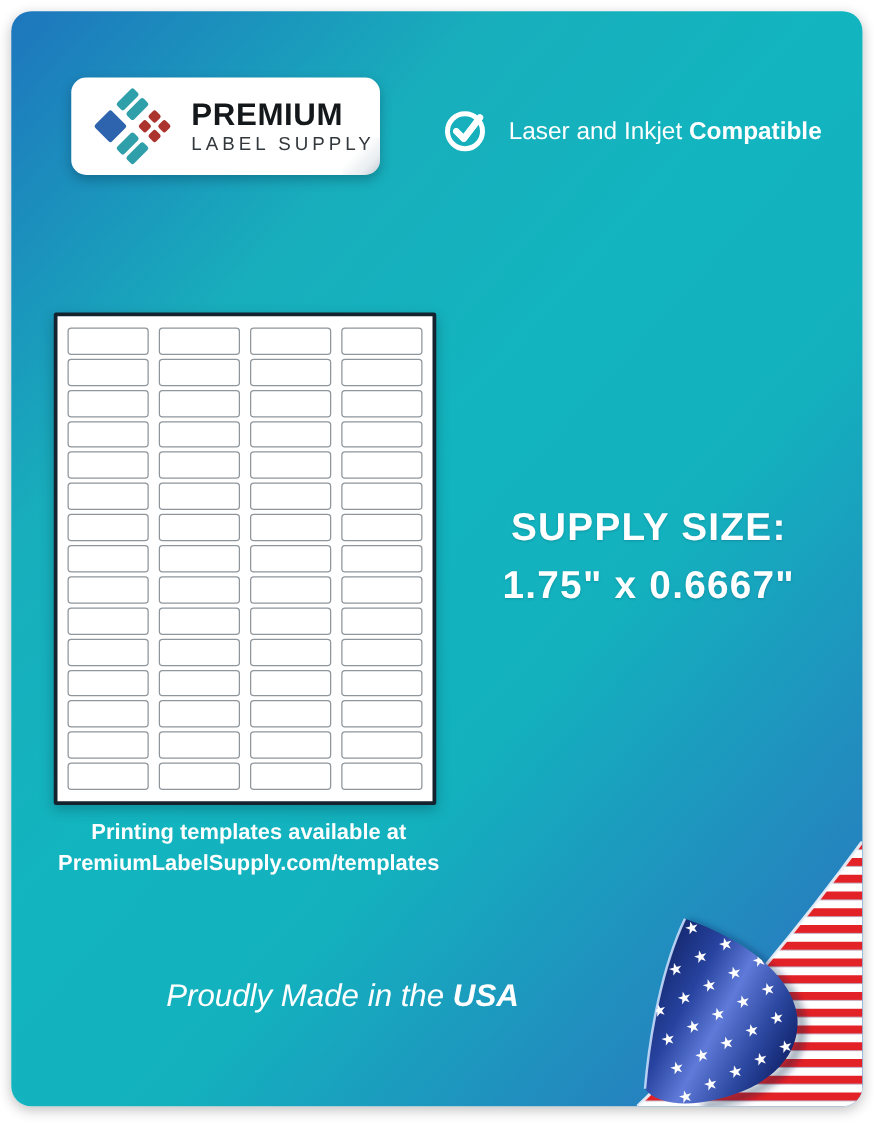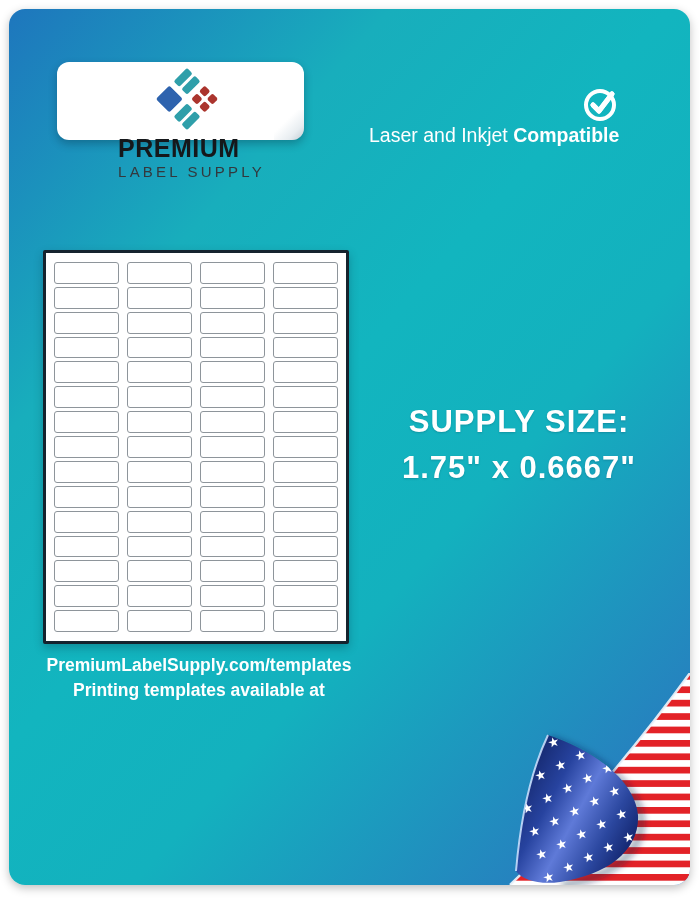--- a/index.html
+++ b/index.html
@@ -12,40 +12,40 @@
     background:linear-gradient(132deg,#1e76bd 0%, #18aebc 26%, #12b5bf 45%, #14b2bе 60%, #13b1be 62%, #2b74bf 96%);
     background:linear-gradient(132deg,#1e76bd 0%, #18aebc 26%, #12b5bf 45%, #13b1be 62%, #2b74bf 96%);
     box-shadow:0 3px 10px rgba(0,0,0,0.25);
   }
 
   
   .logo-badge {
     position:absolute; left:48px; top:53px; width:247px; height:78px;
     background:#ffffff; border-radius:12px;
     box-shadow:0 4px 9px rgba(0,20,40,0.28);
-    display:flex; align-items:center; padding-left:12px;flex-direction:column;
+    display:flex; align-items:center; padding-left:12px;
   }
   .logo-badge::after { 
     content:""; position:absolute; right:0; bottom:0; width:30px; height:30px;
     border-bottom-right-radius:12px;
     background:linear-gradient(315deg, rgba(120,140,155,0.45) 0%, rgba(190,205,215,0.35) 28%, rgba(255,255,255,0) 62%);
   }
   .diamond-wrap { position:relative; width:74px; height:74px; flex:0 0 74px; }
   .diamond {
     position:absolute; left:15px; top:15px; width:44px; height:44px;
     transform:rotate(45deg);
   }
   .diamond .tile { position:absolute; border-radius:2px; }
 
   .logo-text { margin-left:10px; display:flex; flex-direction:column; line-height:1; }
   .logo-line1 { font-size:25px; font-weight:bold; letter-spacing:0.5px; color:#15181b; }
   .logo-line2 { font-size:15px; font-weight:normal; letter-spacing:3.2px; color:#33383d; margin-top:3px; }
 
   
-  .compat { position:absolute; left:344px; top:77px; display:flex; align-items:flex-end;flex-direction:column; }
+  .compat { position:absolute; left:344px; top:77px; display:flex; align-items:center; }
   .compat svg { flex:0 0 38px; }
   .compat-text { margin-left:16px; font-size:19.5px; color:#ffffff; }
   .compat-text b { font-weight:bold; }
 
   
   .sheet {
     position:absolute; left:34px; top:241px; width:306px; height:394px;
     background:#ffffff; border:3px solid #15232e; border-radius:2px;
     box-shadow:0 4px 10px rgba(0,20,40,0.25);
     padding:9px 8px;
@@ -181,24 +181,25 @@
     </div>
 
     <div class="spec-group g-labels">
     </div>
     <div class="spec-group g-labelsize">
       <div class="spec-line">SUPPLY SIZE:</div>
       <div class="spec-line">1.75" x 0.6667"</div>
     </div>
 
     <div class="templates-note">
+      <div>Printing templates available at</div>
       <div>PremiumLabelSupply.com/templates</div>
-      <div>Printing templates available at</div>
-    </div>
-
+    </div>
+
+    <div class="made-in"><span>Proudly Made in the </span><b>USA</b></div>
 
     <svg class="flag" width="192" height="212" viewBox="0 0 192 212">
       <defs>
         <pattern id="stripes" patternUnits="userSpaceOnUse" width="14" height="13.4">
           <rect x="0" y="0" width="14" height="6.7" fill="#e32227"></rect>
           <rect x="0" y="6.7" width="14" height="6.7" fill="#ffffff"></rect>
         </pattern>
         <linearGradient id="curlGrad" x1="0" y1="0.1" x2="1" y2="0.75">
           <stop offset="0" stop-color="#0c1b57"></stop>
           <stop offset="0.35" stop-color="#27439f"></stop>

